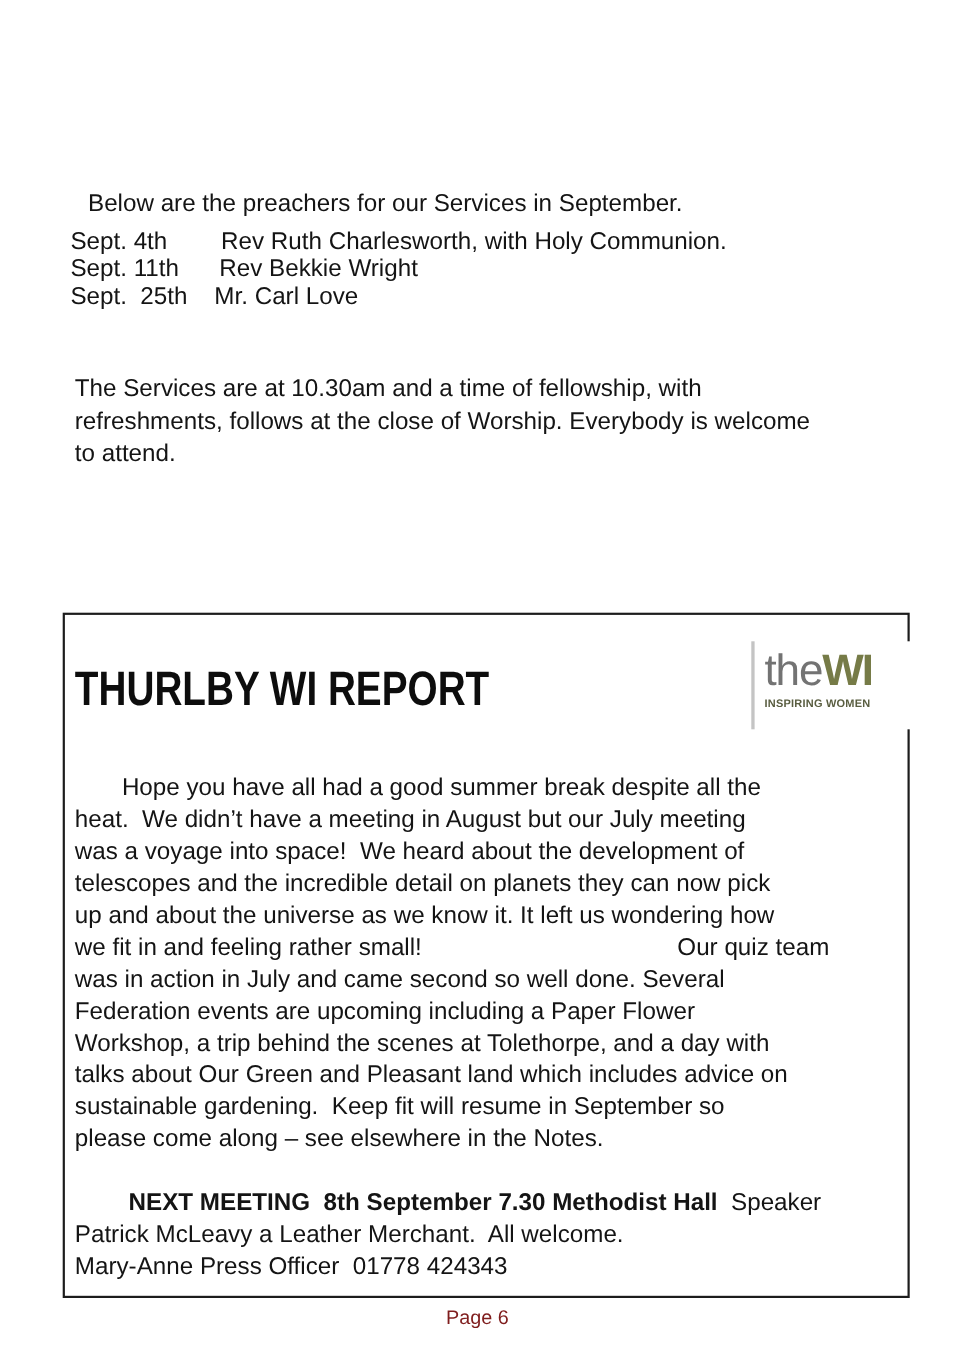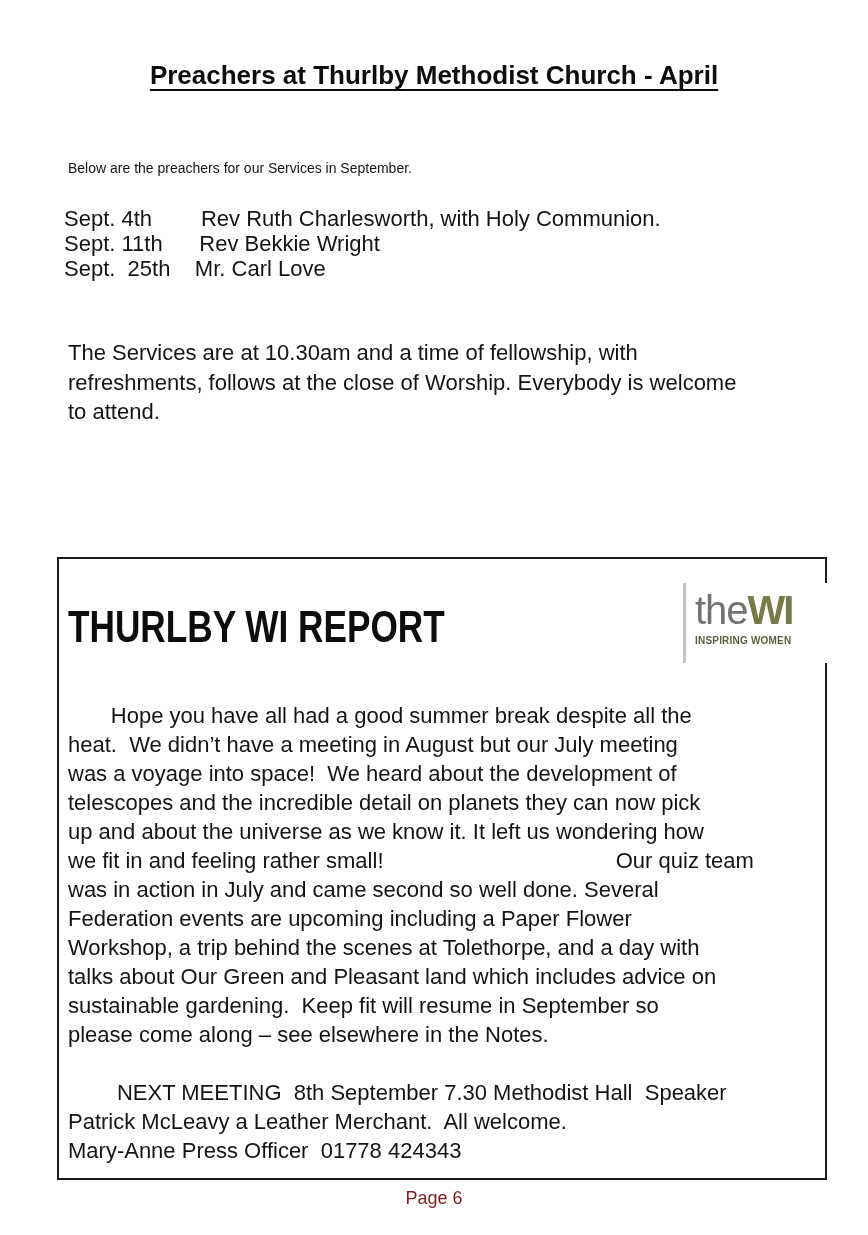--- a/index.html
+++ b/index.html
@@ -21,21 +21,21 @@
     text-align: center;
     font-size: 26px; font-weight: bold;
     text-decoration: underline;
     text-decoration-thickness: 2px;
     text-underline-offset: 5px;
     color: #0d0d0d;
     letter-spacing: 0px;
   }
   .intro {
     position: absolute; left: 64px; top: 156px;
-    margin: 4px; font-size: 14px; white-space: pre;
+    margin: 16px; font-size: 22px; white-space: pre;
   }
   .schedule {
     position: absolute; left: 64px; top: 206px;
     font-size: 22px; line-height: 25px;
   }
   .schedule-line { white-space: pre; }
   .services-note {
     position: absolute; left: 64px; top: 334px;
     margin: 4px; font-size: 22px; line-height: 29.5px;
     white-space: pre-wrap; width: 760px;
@@ -76,32 +76,31 @@
     color: #5a5e41; letter-spacing: 0.2px;
     margin-top: 2px; white-space: nowrap;
   }
   .wi-text {
     position: absolute; left: 9px; top: 142px;
     width: 750px;
     font-size: 22px; line-height: 29px;
   }
   .wi-report { white-space: pre-wrap; }
   .wi-meeting { white-space: pre-wrap; }
-  .bold { font-weight: normal; }
+  .bold { font-weight: bold; }
   .page-footer {
     position: absolute; left: 0; top: 1188px; width: 100%;
     text-align: center; font-size: 18px; color: #7f1d1d;
   }
 </style>
 </head>
 <body>
 
 <div class="page">
 
-  <h1 class="page-title">Preachers at Thurlby Methodist Church - April</h1>
 
   <p class="intro">Below are the preachers for our Services in September.</p>
 
   <div class="schedule">
     <div class="schedule-line">Sept. 4th        Rev Ruth Charlesworth, with Holy Communion.</div>
     <div class="schedule-line">Sept. 11th      Rev Bekkie Wright</div>
     <div class="schedule-line">Sept.  25th    Mr. Carl Love</div>
   </div>
 
   <p class="services-note">The Services are at 10.30am and a time of fellowship, with

